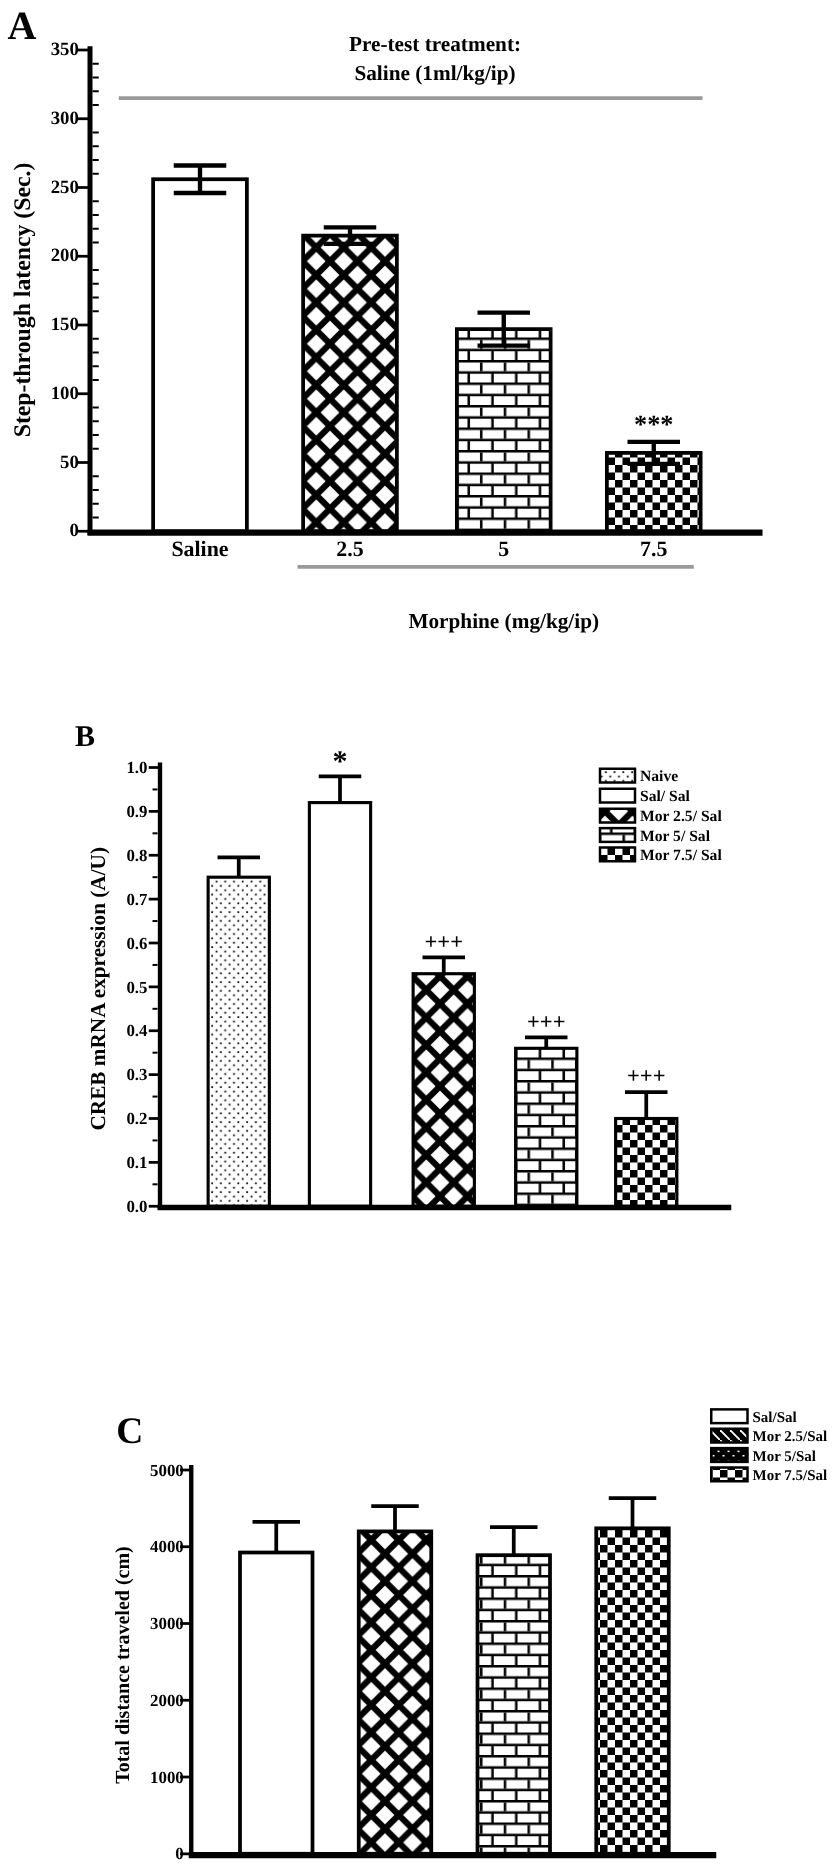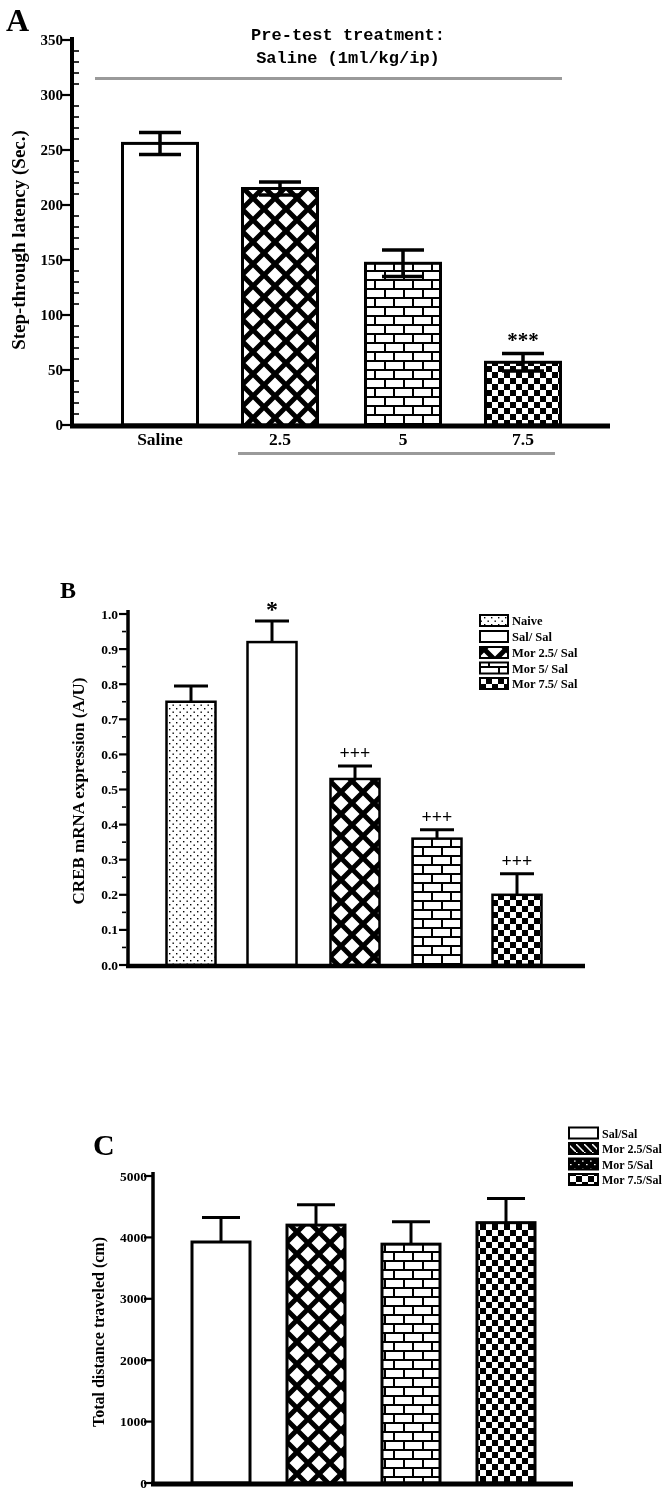--- a/index.html
+++ b/index.html
@@ -1,21 +1,21 @@
 <!DOCTYPE html>
 <html><head>
 <meta charset="utf-8">
 <style>
   html,body{margin:0;padding:0;background:#ffffff;}
   .figure{position:relative;width:666px;height:1495px;background:#ffffff;overflow:hidden;
           font-family:"Liberation Serif",serif;}
   #chart-svg{position:absolute;left:0;top:0;}
   #chart-svg text{font-family:"Liberation Serif",serif;font-weight:700;fill:#000;}
   .pletter{position:absolute;font-weight:700;color:#000;line-height:1;}
-  .ctext{position:absolute;text-align:center;font-weight:700;color:#000;line-height:21px;font-size:17px;font-family:Liberation Mono, monospace;}
+  .ctext{position:absolute;text-align:center;font-weight:700;color:#000;line-height:21px;font-size:17px;}
   .vtitle{position:absolute;text-align:center;font-weight:700;color:#000;transform:rotate(-90deg);line-height:26px;}
   .rule{position:absolute;height:3px;}
 </style>
 </head>
 <body>
 
 <div class="figure">
 
   <svg id="chart-svg" width="666" height="1495" viewBox="0 0 666 1495">
     <defs>
@@ -261,18 +261,19 @@
     </svg>
 
   <div class="pletter" style="left:6px;top:4px;font-size:32px">A</div>
   <div class="pletter" style="left:60px;top:578px;font-size:24px">B</div>
   <div class="pletter" style="left:93px;top:1130px;font-size:30px">C</div>
 
   <div class="ctext" style="left:148px;top:25px;width:400px">Pre-test treatment:</div>
   <div class="ctext" style="left:148px;top:48px;width:400px">Saline (1ml/kg/ip)</div>
   <div class="rule" style="left:95px;top:77px;width:467px;background:#9a9a9a"></div>
   <div class="rule" style="left:238px;top:452px;width:317px;background:#9a9a9a"></div>
+  <div class="ctext" style="left:203px;top:486px;width:400px">Morphine (mg/kg/ip)</div>
 
   <div class="vtitle" style="left:-131px;top:227px;width:300px;font-size:19px">Step-through latency (Sec.)</div>
   <div class="vtitle" style="left:-66px;top:778px;width:290px;font-size:17px">CREB mRNA expression (A/U)</div>
   <div class="vtitle" style="left:-31px;top:1319px;width:260px;font-size:16px">Total distance traveled (cm)</div>
 
 </div>
 
 </body></html>

